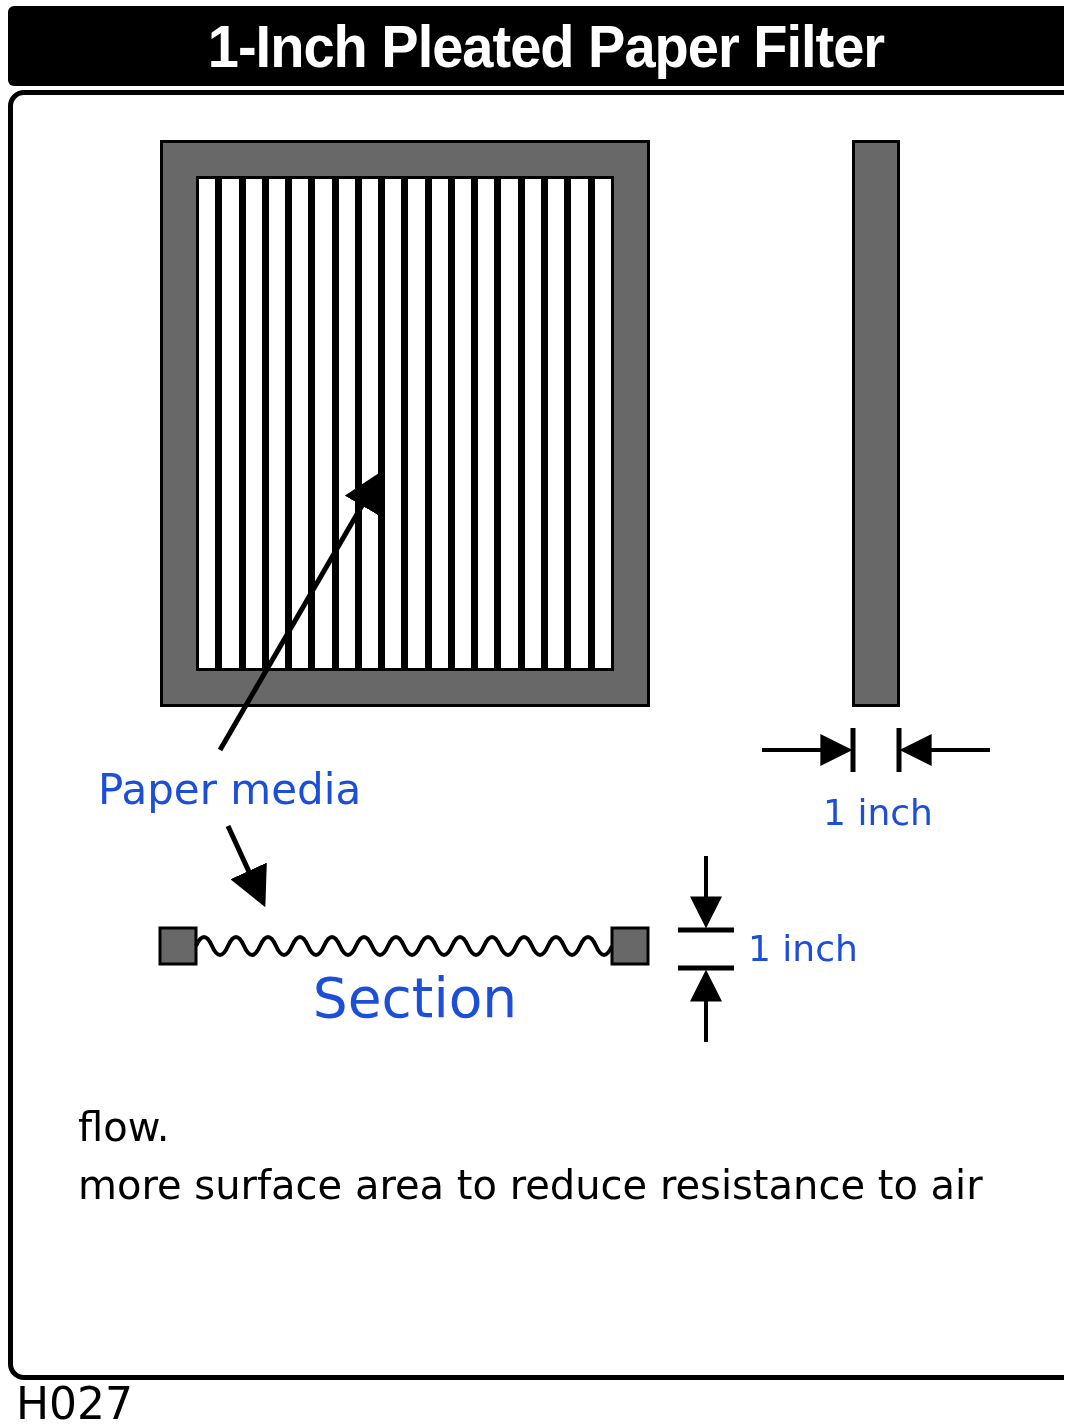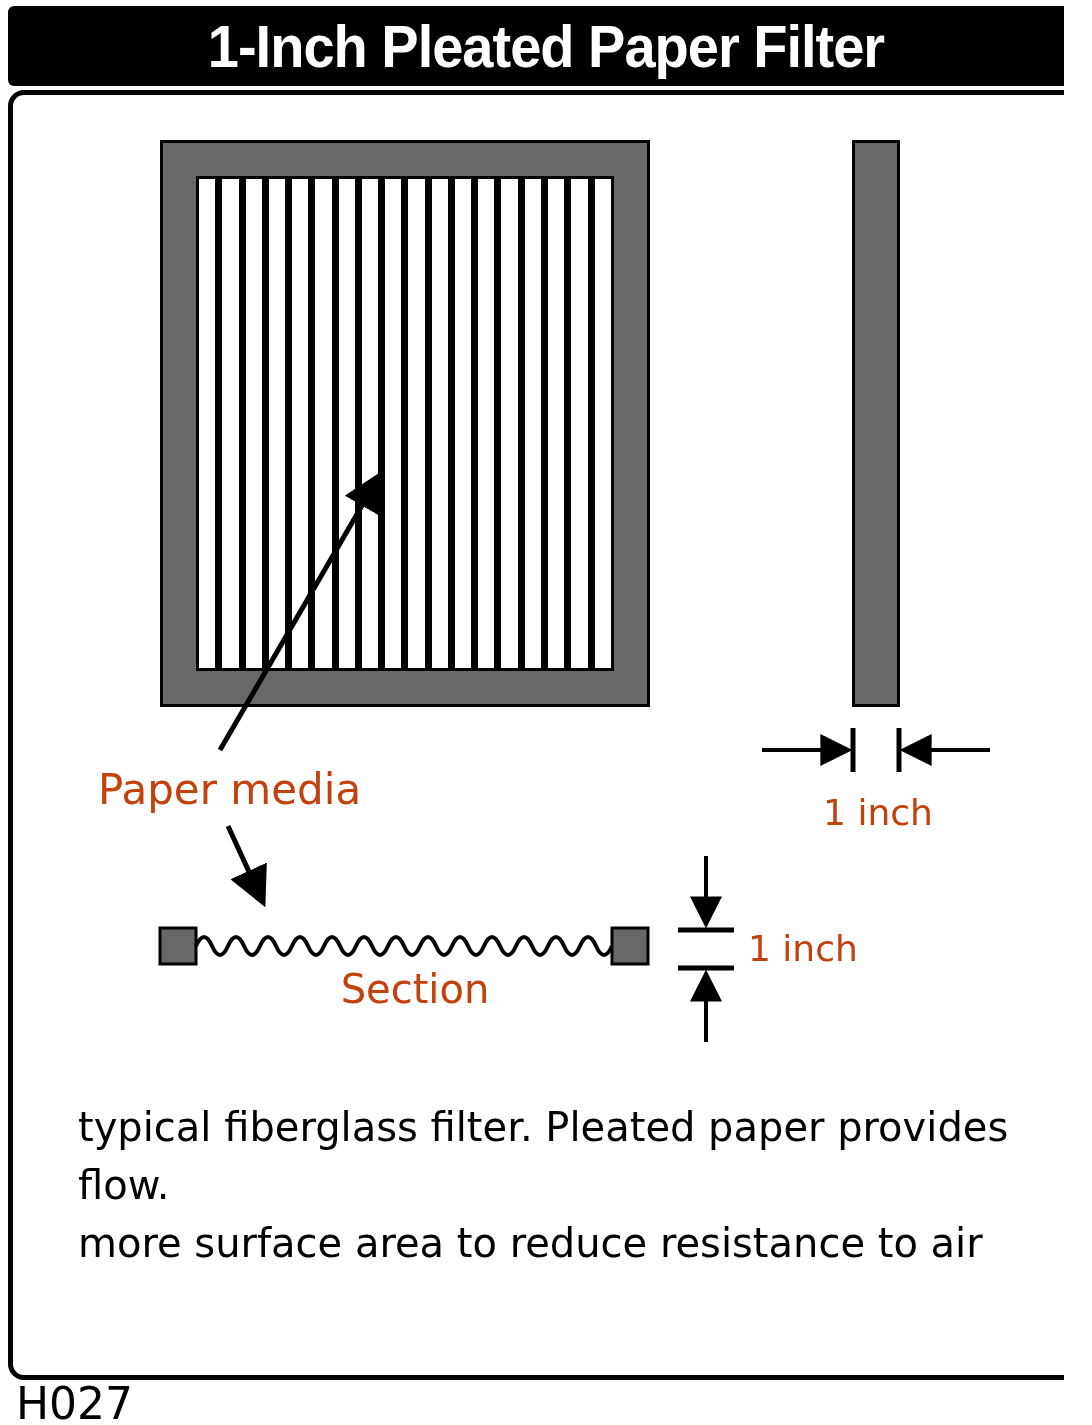--- a/index.html
+++ b/index.html
@@ -40,24 +40,24 @@
   .pleat { width: 7px; height: 100%; background: #000; }
 
   
   .filter-side {
     position: absolute; left: 852px; top: 140px; width: 48px; height: 567px;
     background: #686868; border: 3px solid #000;
   }
 
   .overlay { position: absolute; left: 0; top: 0; width: 1092px; height: 1425px; pointer-events: none; }
 
-  .label { position: absolute; color: #c2410c; }
+  .label { position: absolute; color: #1d4ed8; }
   .paper-media   { left: 98px;  top: 765px; font-size: 42px; }
   .inch-side     { left: 818px; top: 792px; width: 120px; text-align: center; font-size: 36px; }
-  .section-label { left: 310px; top: 966px; width: 210px; text-align: center; font-size: 40px; }
+  .section-label { left: 310px; top: 966px; width: 210px; text-align: center; font-size: 55px; }
   .inch-section  { left: 748px; top: 928px; font-size: 36px; }
 
   .description { position: absolute; left: 78px; top: 1098px; font-size: 40px; line-height: 58px; }
   .copyright   { position: absolute; right: 30px; top: 1328px; font-size: 30px; }
   .figure-id   { position: absolute; left: 16px; top: 1378px; font-size: 44px; }
 </style>
 </head>
 <body>
 
 <div class="page">
@@ -123,21 +123,20 @@
       <line x1="706" y1="1042" x2="706" y2="976" stroke="#000" stroke-width="4" marker-end="url(#arrow)"></line>
     </g>
   </svg>
 
   <div class="label paper-media">Paper media</div>
   <div class="label inch-side">1 inch</div>
   <div class="label section-label">Section</div>
   <div class="label inch-section">1 inch</div>
 
   <div class="description">
-    <div>typical fiberglass filter.  Pleated paper provides</div>
     <div>flow.</div>
     <div>more surface area to reduce resistance to air</div>
   </div>
 
 
   <div class="figure-id">H027</div>
 
 </div>
 
 </body></html>

